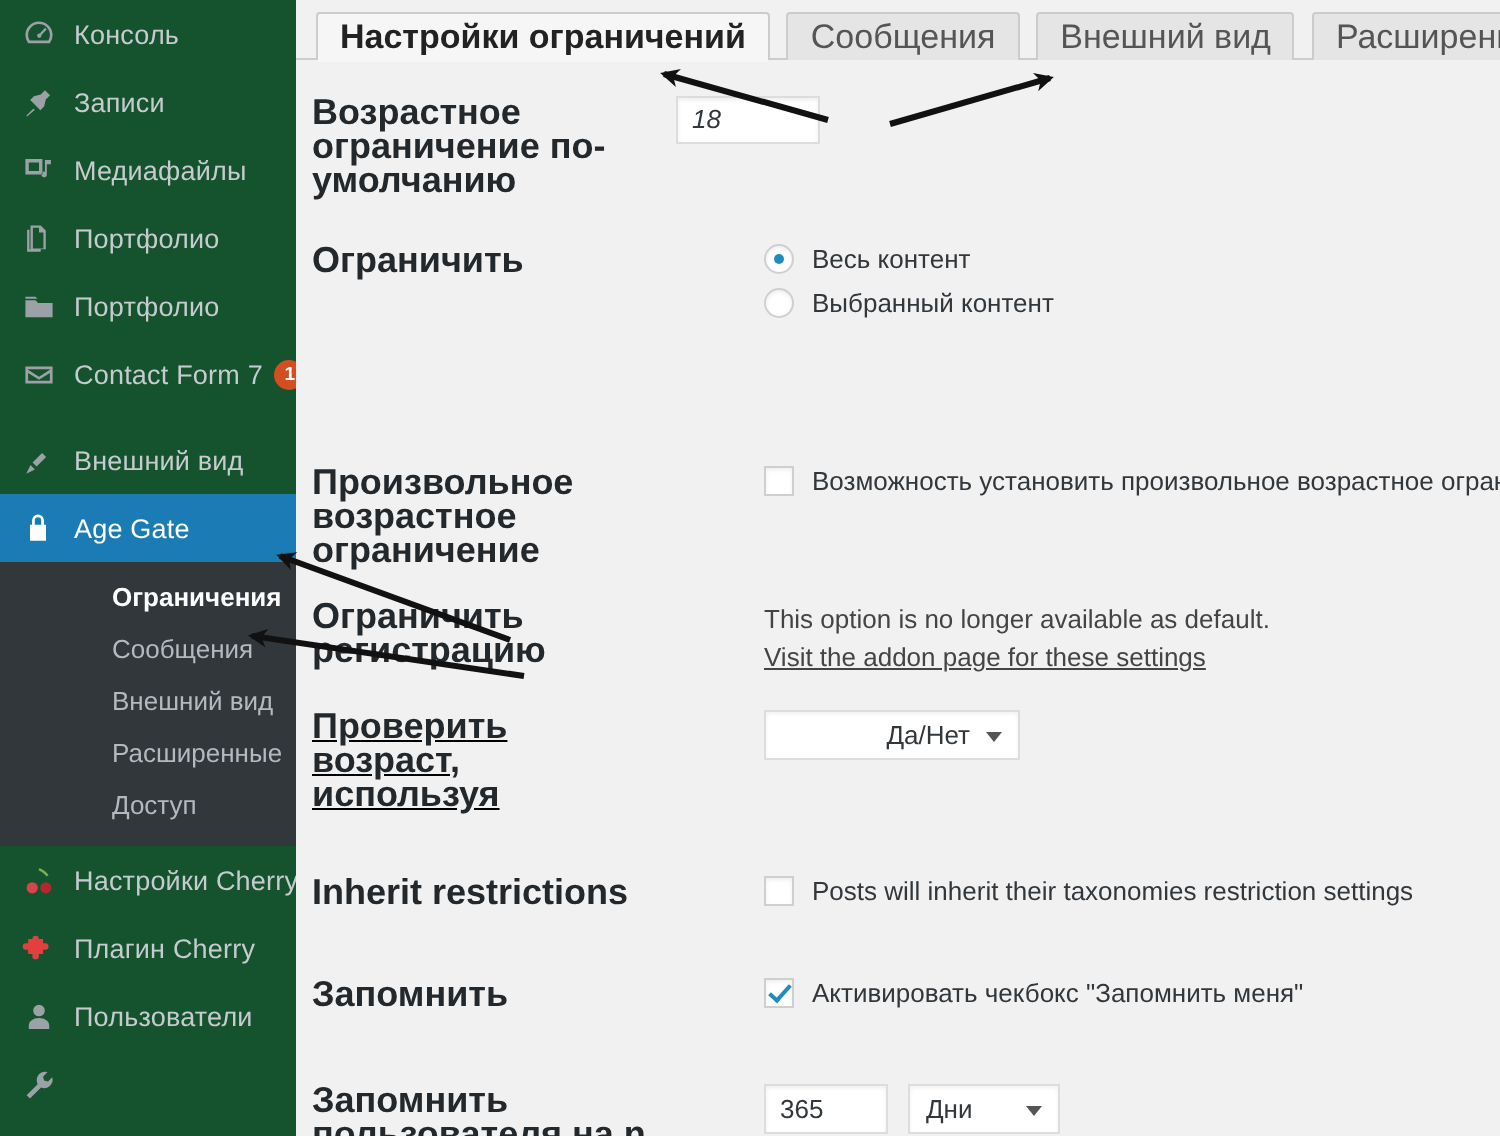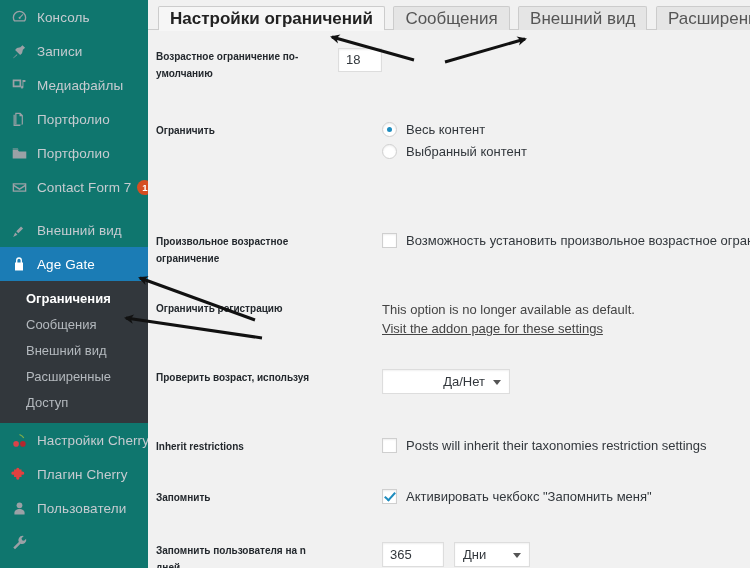--- a/index.html
+++ b/index.html
@@ -20,21 +20,21 @@
     height: 568px;
     overflow: hidden;
   }
 
   
   #sidebar {
     position: absolute;
     left: 0; top: 0;
     width: 148px;
     height: 568px;
-    background: #0f766e;
+    background: #14532d;
     overflow: hidden;
     z-index: 5;
   }
   .menu-item {
     position: relative;
     display: flex;
     align-items: center;
     height: 34px;
     padding-left: 9px;
     box-sizing: border-box;
@@ -89,20 +89,21 @@
     background: #32373c;
     padding: 5px 0 7px 0;
   }
   .submenu-item {
     height: 26px;
     line-height: 26px;
     padding-left: 26px;
     color: #b4b9be;
     font-size: 13px;
     white-space: nowrap;
+    margin-left: 30px;
   }
   .submenu-item.active {
     color: #ffffff;
     font-weight: bold;
   }
   .menu-gap { height: 9px; }
 
   
   #main {
     position: absolute;
@@ -162,21 +163,21 @@
     position: absolute;
     left: 0;
     width: 602px;
     display: flex;
   }
   .lbl {
     width: 190px;
     padding-left: 8px;
     box-sizing: border-box;
     color: #23282d;
-    font-size: 10px;
+    font-size: 18px;
     font-weight: bold;
     line-height: 17px;
   }
   .fld {
     flex: 1;
     min-width: 0;
   }
 
   .txtinput {
     background: #fff;
@@ -437,21 +438,21 @@
       <span class="tab">
         <span>Настройки доступа</span>
       </span>
     </div>
 
     <div id="form">
 
       <div class="row" style="top:18px;">
         <div class="lbl" style="padding-right:18px;">Возрастное ограничение по-умолчанию</div>
         <div class="fld">
-          <div class="txtinput" style="width:44px;">18</div>
+          <div class="txtinput" style="width:72px;font-style:italic;">18</div>
         </div>
       </div>
 
       <div class="row" style="top:92px;">
         <div class="lbl">Ограничить</div>
         <div class="fld" style="padding-left:44px;">
           <div class="opt">
             <span class="radio checked"></span>
             <span>Весь контент</span>
           </div>
@@ -473,21 +474,21 @@
       </div>
 
       <div class="row" style="top:270px;">
         <div class="lbl">Ограничить регистрацию</div>
         <div class="fld" style="padding-left:44px;">
           <div class="note">This option is no longer available as default.</div>
           <a class="note" href="#">Visit the addon page for these settings</a>
         </div>
       </div>
 
-      <div class="row" style="top:339px;">
+      <div class="row" style="top:325px;text-decoration:underline;">
         <div class="lbl" style="padding-right:14px;">Проверить возраст, используя</div>
         <div class="fld" style="padding-left:44px;">
           <div class="sel" style="width:128px;text-align:right;">
             <span>Да/Нет</span>
             <span class="caret"></span>
           </div>
         </div>
       </div>
 
       <div class="row" style="top:408px;">

